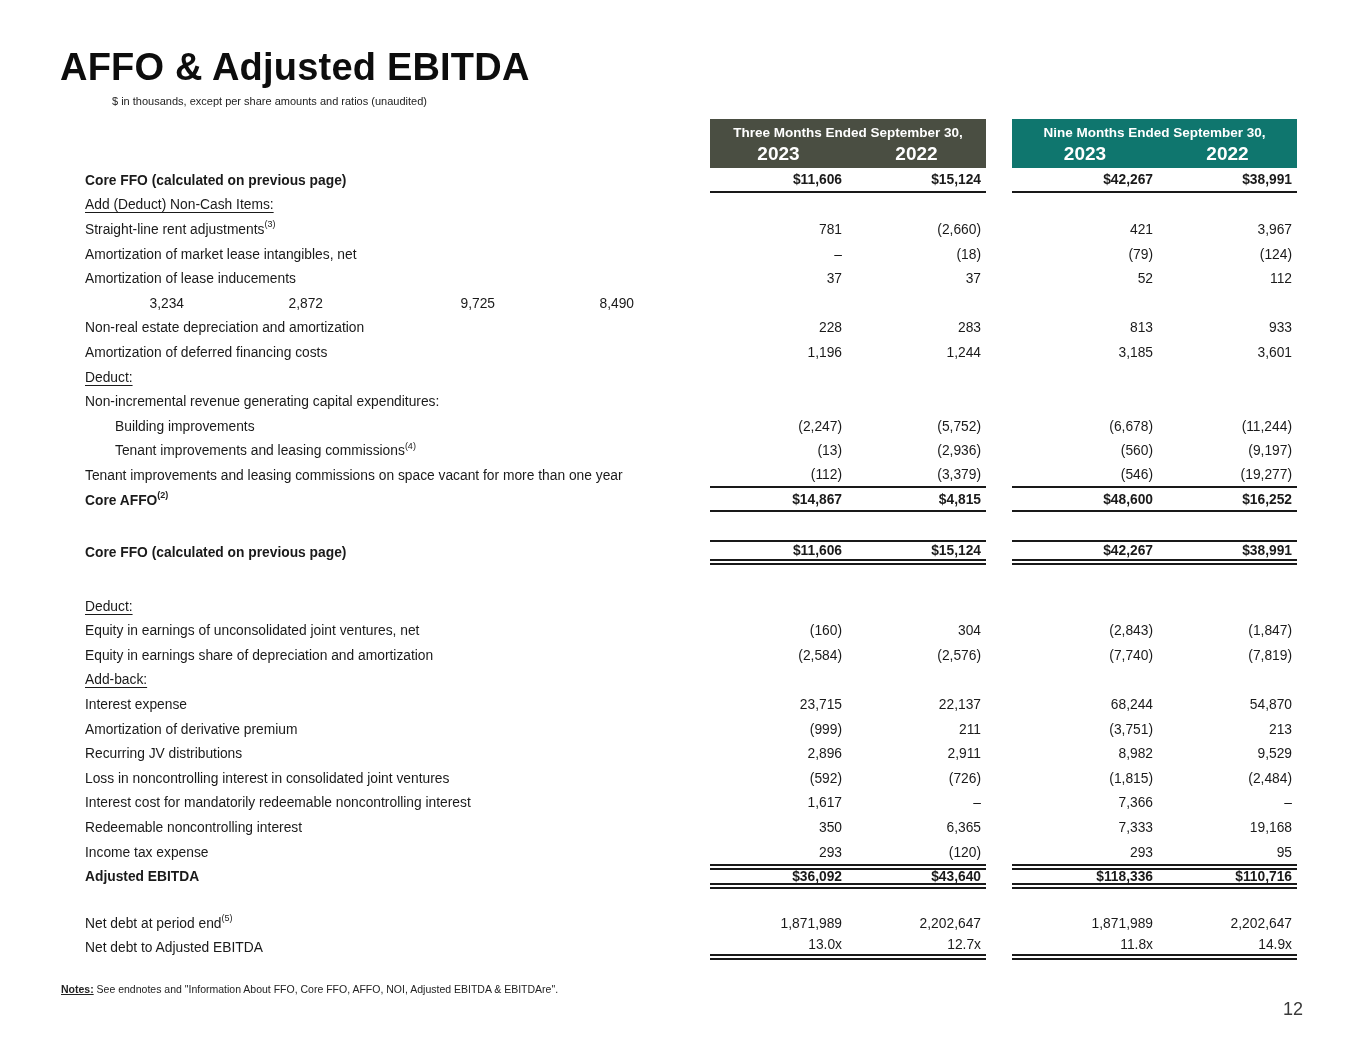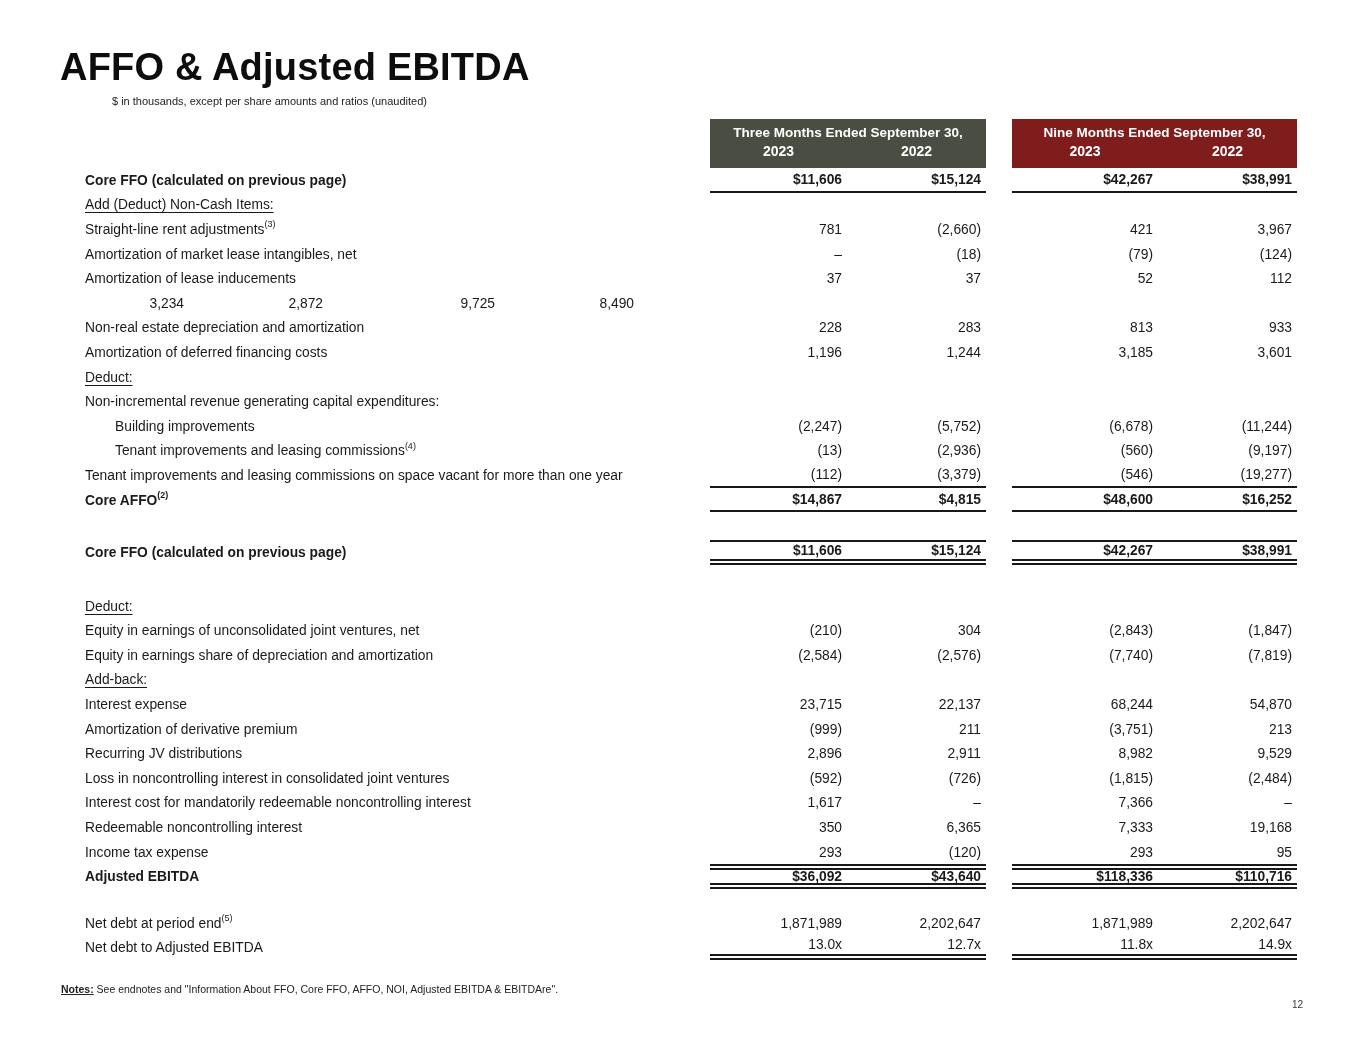--- a/index.html
+++ b/index.html
@@ -29,21 +29,21 @@
   .thead { display:flex; margin-left:658px; }
   .band { height:49px; color:#ffffff; }
   .band1 { width:276px; }
   .band2 { width:285px; }
   .hgap { width:26px; }
   .glabel {
     font-size:13.5px; font-weight:700; text-align:center;
     padding-top:6px; white-space:nowrap;
   }
   .years { display:flex; margin-top:3px; }
-  .yc { font-size:14px; font-weight:700; text-align:center; }
+  .yc { font-size:19px; font-weight:700; text-align:center; }
   .band1 .yc:nth-child(1){ width:137px; }
   .band1 .yc:nth-child(2){ width:139px; }
   .band2 .yc:nth-child(1){ width:146px; }
   .band2 .yc:nth-child(2){ width:139px; }
 
   
   .trow { display:flex; height:24.6px; align-items:stretch; }
   .lbl {
     width:658px; padding-left:33px;
     display:flex; align-items:center;
@@ -77,21 +77,21 @@
   .spacer { width:100%; }
 
   .notes {
     position:absolute; left:61px; top:983px;
     font-size:10.5px; color:#222222; white-space:nowrap;
   }
   .notes-label { font-weight:700; text-decoration:underline; }
 
   .pagenum {
     position:absolute; right:62px; top:999px;
-    font-size:10px; color:#3a3a3a;text-align:right;
+    font-size:18px; color:#3a3a3a;text-align:right;
   }
 </style>
 </head>
 <body>
 
 <div class="page">
 
   <h1 class="title">AFFO &amp; Adjusted EBITDA</h1>
   <div class="subtitle">$ in thousands, except per share amounts and ratios (unaudited)</div>
 
@@ -99,21 +99,21 @@
 
     <div class="thead">
       <div class="band band1" style="background: rgb(74, 78, 66); color: rgb(255, 255, 255);">
         <div class="glabel">Three Months Ended September 30,</div>
         <div class="years">
           <div class="yc">2023</div>
           <div class="yc">2022</div>
         </div>
       </div>
       <div class="hgap"></div>
-      <div class="band band2" style="background: #7f1d1d; color: rgb(255, 255, 255);">
+      <div class="band band2" style="background: #0f766e; color: rgb(255, 255, 255);">
         <div class="glabel">Nine Months Ended September 30,</div>
         <div class="years">
           <div class="yc">2023</div>
           <div class="yc">2022</div>
         </div>
       </div>
     </div>
 
     <div id="rows">
         <div class="trow bold">
@@ -340,21 +340,21 @@
           <div class="vg vg2">
             <div class="c"></div>
             <div class="c"></div>
           </div>
         </div>
         <div class="trow">
           <div class="lbl">
             <span>Equity in earnings of unconsolidated joint ventures, net</span>
           </div>
           <div class="vg vg1">
-            <div class="c">(210)</div>
+            <div class="c">(160)</div>
             <div class="c">304</div>
           </div>
           <div class="vgap"></div>
           <div class="vg vg2">
             <div class="c">(2,843)</div>
             <div class="c">(1,847)</div>
           </div>
         </div>
         <div class="trow">
           <div class="lbl">

